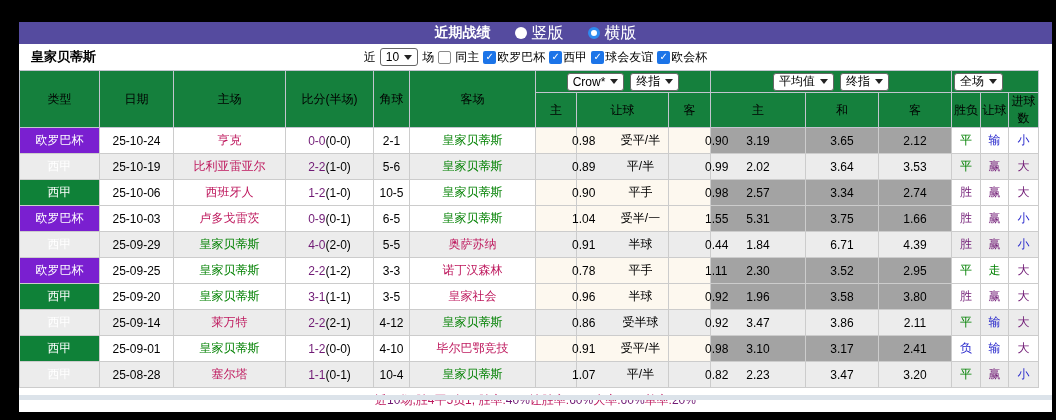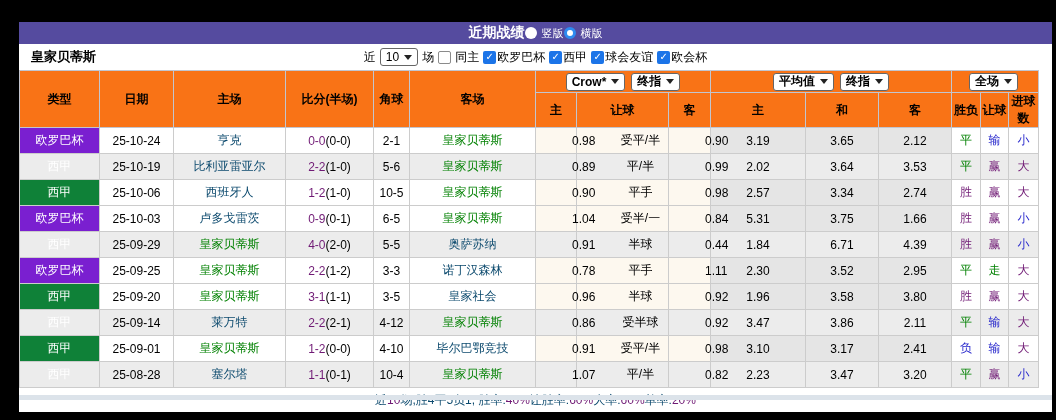--- a/index.html
+++ b/index.html
@@ -1,58 +1,58 @@
 <!DOCTYPE html>
 <html><head>
 <meta charset="utf-8">
 <style>
   * { margin:0; padding:0; box-sizing:border-box; }
   html,body { width:1056px; height:420px; overflow:hidden; }
   body { background:#000; position:relative; font-family:"Liberation Sans","DejaVu Sans",sans-serif; }
   .window { position:absolute; left:19px; top:22px; width:1033px; height:378px; background:#fff; }
 
   
-  .titlebar { height:22px; background:#554b9f; display:flex; justify-content:center; align-items:center; gap:0; color:#fff; }
+  .titlebar { height:22px; background:#554b9f; display:flex; justify-content:center; align-items:center; gap:24px; color:#fff; }
   .titlebar .title { font-size:14px; font-weight:bold; }
-  .radio-wrap { display:inline-flex; align-items:center; gap:5px; font-size:11px; cursor:pointer; }
+  .radio-wrap { display:inline-flex; align-items:center; gap:5px; font-size:16px; cursor:pointer; }
   .radio { width:12px; height:12px; border-radius:50%; background:#fff; display:inline-block; }
   .radio.sel { width:12px; height:12px; border:3px solid #2e8bf0; background:#fff; }
 
   
   .filterbar { height:26px; position:relative; background:#fff; }
   .teamname { position:absolute; left:12px; top:50%; transform:translateY(-50%); font-size:13px; font-weight:bold; color:#000; }
   .filters { height:100%; display:flex; justify-content:center; align-items:center; gap:4px; font-size:12px; color:#000; }
   .fsel { display:inline-flex; align-items:center; gap:5px; background:#fff; border:1px solid #666; border-radius:3px; padding:1px 5px; height:18px; font-size:12px; cursor:pointer; }
   .fsel .arr { width:0; height:0; border-left:4px solid transparent; border-right:4px solid transparent; border-top:5px solid #222; }
   .cb { width:13px; height:13px; border-radius:2px; display:inline-flex; align-items:center; justify-content:center; cursor:pointer; }
   .cb.on { background:#1b74e8; }
   .cb.on::after { content:"✓"; color:#fff; font-size:10px; font-weight:bold; line-height:1; }
   .cb.off { background:#fff; border:1px solid #8b8b8b; }
   .chk-item { display:inline-flex; align-items:center; gap:1px; }
 
   
   table { border-collapse:collapse; table-layout:fixed; width:1019px; font-size:12px; }
   th,td { border:1px solid #c2c5cf; text-align:center; vertical-align:middle; color:#000; }
-  thead th { background:#f97316; font-weight:bold; }
+  thead th { background:#15803d; font-weight:normal; }
   tr.hdr-top { height:22px; }
   tr.hdr-sub { height:20px; }
   tbody tr { height:26px; }
   tbody td { border-color:#cccccc; background:#fff; }
   .selcell { padding:1px 2px; }
   .selgroup { display:flex; justify-content:center; align-items:center; gap:6px; }
-  .selgroup.right { justify-content:center; padding-right:3px; }
+  .selgroup.right { justify-content:flex-start; padding-right:3px; }
   tr.shade-g td { background:#ececec; }
   td.ah { background:#fdf8ef;padding-left:36px; }
-  td.eu { background:#e5e5e5; }
+  td.eu { background:#a3a3a3; }
   td.t-purple { background:#7a1fd0; color:#fff; }
   td.t-green  { background:#0f8138; color:#fff; }
   .fc-red { color:#701a75; }
   .fc-blue { color:#2727cc; }
   .fc-green { color:#008000; }
-  .fc-blk { color:#0c4a6e; }
+  .fc-blk { color:#be185d; }
 
   
   .footer { height:24px; display:flex; justify-content:center; align-items:center; font-size:12px; color:#000; background:#fff; }
   .bottomstrip { position:absolute; left:0; bottom:0; width:100%; height:5px; background:#dce3ea; }
 </style>
 </head>
 <body>
 
 <div class="window">
 
@@ -240,21 +240,21 @@
           <td class="badge t-purple">欧罗巴杯</td>
           <td>25-10-03</td>
           <td class="fc-blk">卢多戈雷茨</td>
           <td>
             <span class="fc-red">0-9</span><span>(0-1)</span>
           </td>
           <td>6-5</td>
           <td class="fc-green">皇家贝蒂斯</td>
           <td class="ah">1.04</td>
           <td class="ah">受半/一</td>
-          <td class="ah">0.84</td>
+          <td class="ah">1.55</td>
           <td class="eu">5.31</td>
           <td class="eu">3.75</td>
           <td class="eu">1.66</td>
           <td class="fc-red">胜</td>
           <td class="fc-red">赢</td>
           <td class="fc-blue">小</td>
         </tr>
 
         <tr class="shade-g">
           <td class="badge t-green">西甲</td>

